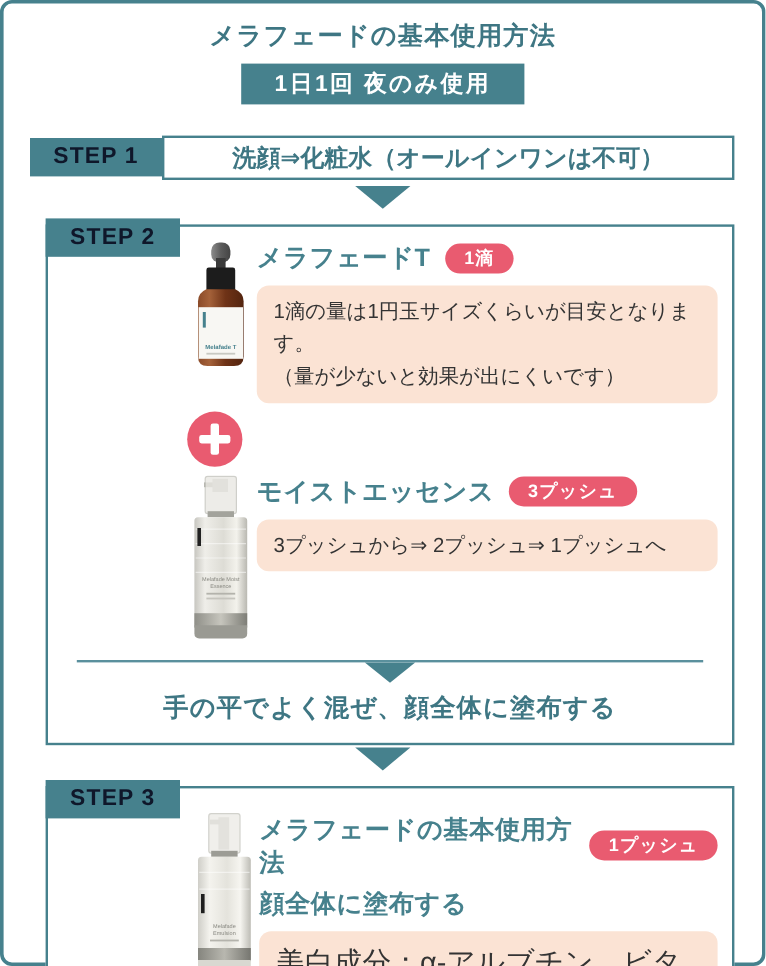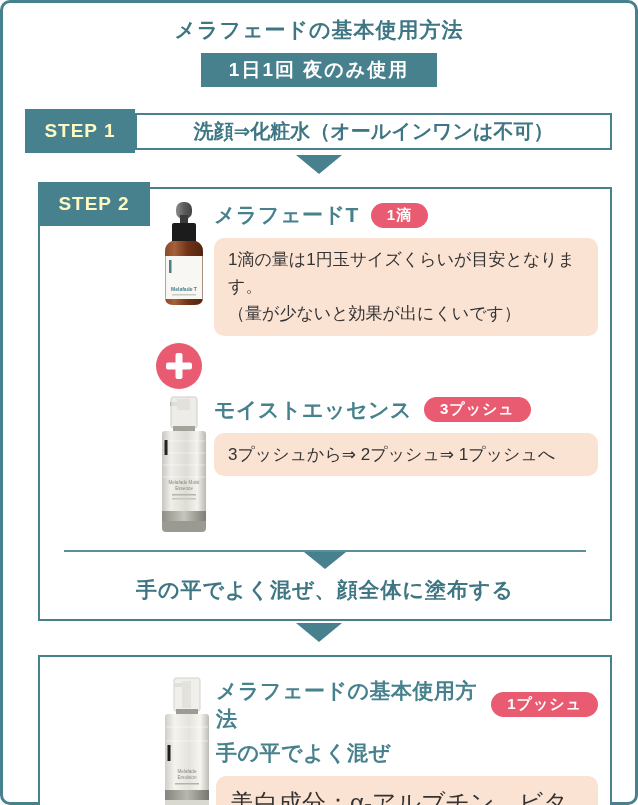--- a/index.html
+++ b/index.html
@@ -36,22 +36,22 @@
     font-size:19px;font-weight:700;letter-spacing:2px;
     padding:4px 28px;
   }
   
   .step1-row{
     margin:22px 26px 0 25px;
     display:flex;align-items:center;position:relative;
     height:44px;
   }
   .step-label{
-    background:var(--teal);color:#fef9c3;
-    width:110px;height:44px;
+    background:var(--teal);color:#0f172a;
+    width:110px;height:32px;
     display:flex;align-items:center;justify-content:center;
     font-size:19px;font-weight:700;letter-spacing:1px;
     flex:0 0 auto;z-index:2;
   }
   .step1-box{
     flex:1;height:37px;
     border:2px solid var(--teal);
     display:flex;align-items:center;justify-content:center;
     color:var(--teal-dark);font-size:20px;font-weight:700;
     background:#fff;
@@ -239,20 +239,21 @@
 
     <div class="inner-divider"></div>
     <div class="divider-arrow"></div>
     <div class="mix-instruction">手の平でよく混ぜ、顔全体に塗布する</div>
 
   </div>
 </div>
 <div class="down-arrow"></div>
 
 <div class="step-box">
+  <div class="step-label">STEP 3</div>
   <div class="step3-pad">
     <div class="prod-row3">
       <div class="bottle-col3">
         <svg width="50" height="136" viewBox="0 0 50 136">
           <defs>
             <linearGradient id="silver2" x1="0" y1="0" x2="1" y2="0">
               <stop offset="0" stop-color="#cfcec8"></stop>
               <stop offset="0.22" stop-color="#f4f3ee"></stop>
               <stop offset="0.55" stop-color="#e4e3dc"></stop>
               <stop offset="0.8" stop-color="#f6f5f0"></stop>
@@ -279,19 +280,19 @@
           <rect x="13" y="106" width="24" height="1.5" fill="#b4b3ac"></rect>
           <rect x="3" y="113" width="44" height="11" fill="url(#darkband)"></rect>
           <path d="M3,123 h44 v8 q0,4 -4,4 h-36 q-4,0 -4,-4 z" fill="#d9d8d1"></path>
         </svg>
       </div>
       <div class="text-col">
         <div class="heading-row">
           <span class="product-name">メラフェードの基本使用方法</span>
           <span class="amount-badge">1プッシュ</span>
         </div>
-        <div class="usage-line">手の平でよく混ぜ</div>
+        <div class="usage-line">顔全体に塗布する</div>
         <div class="note-box note-box-wide">美白成分：α-アルブチン、ビタミンC</div>
 
       </div>
     </div>
   </div>
 </div>
 
 </body></html>

